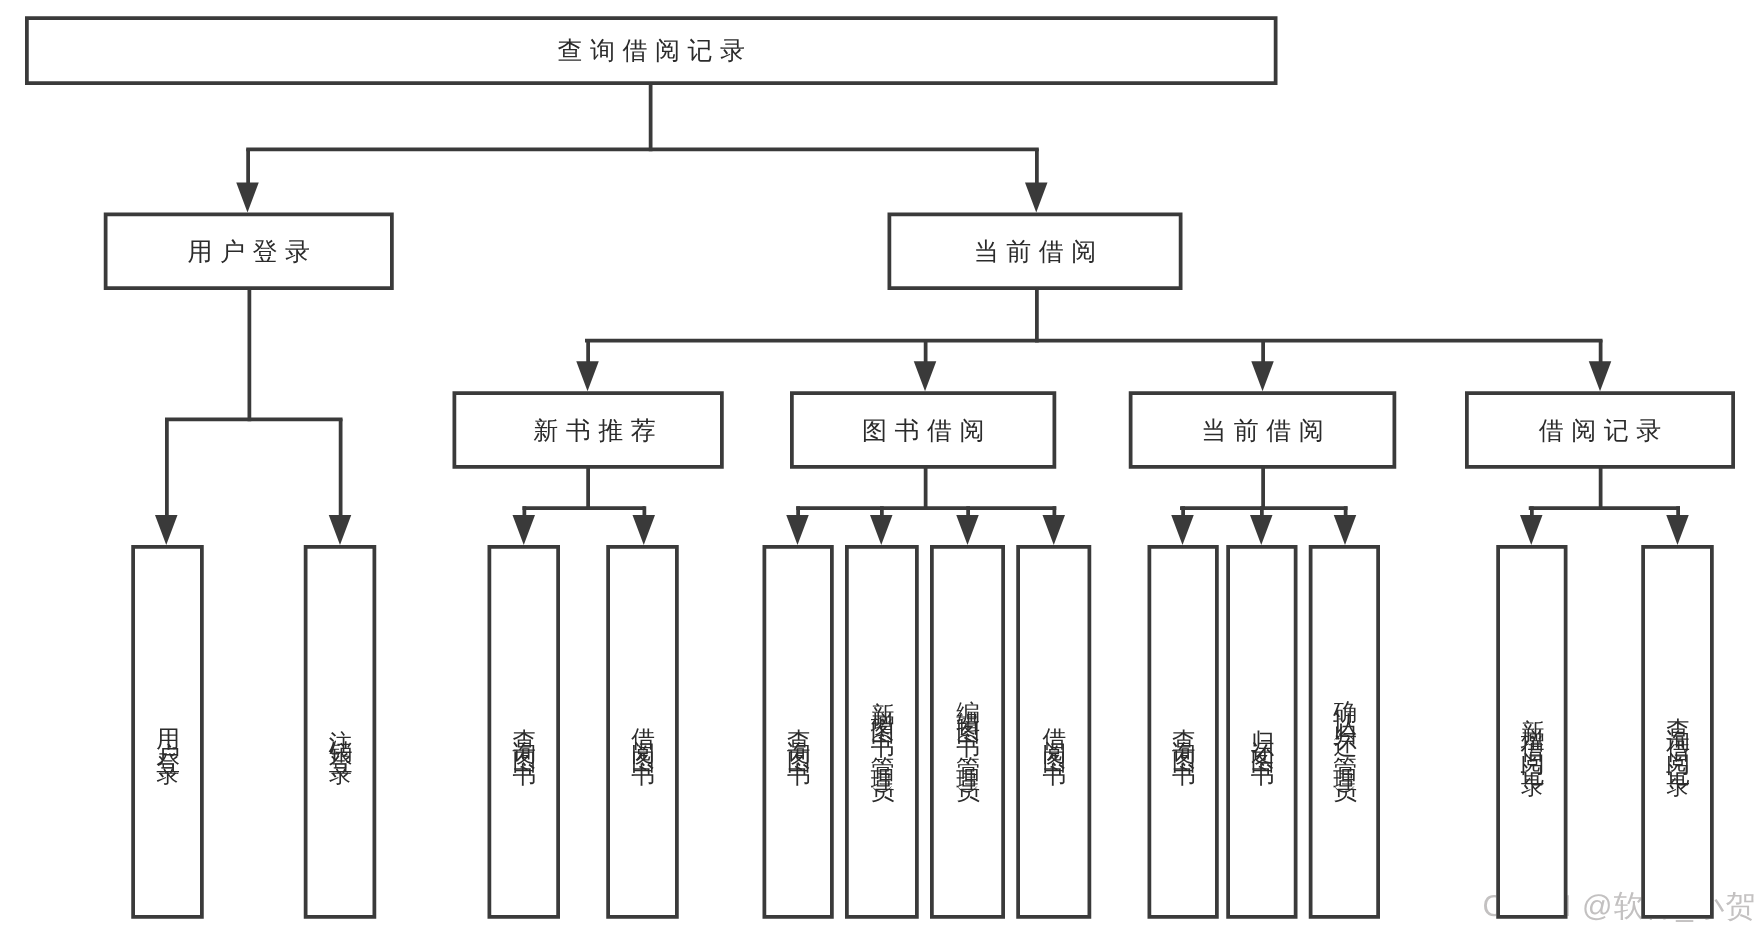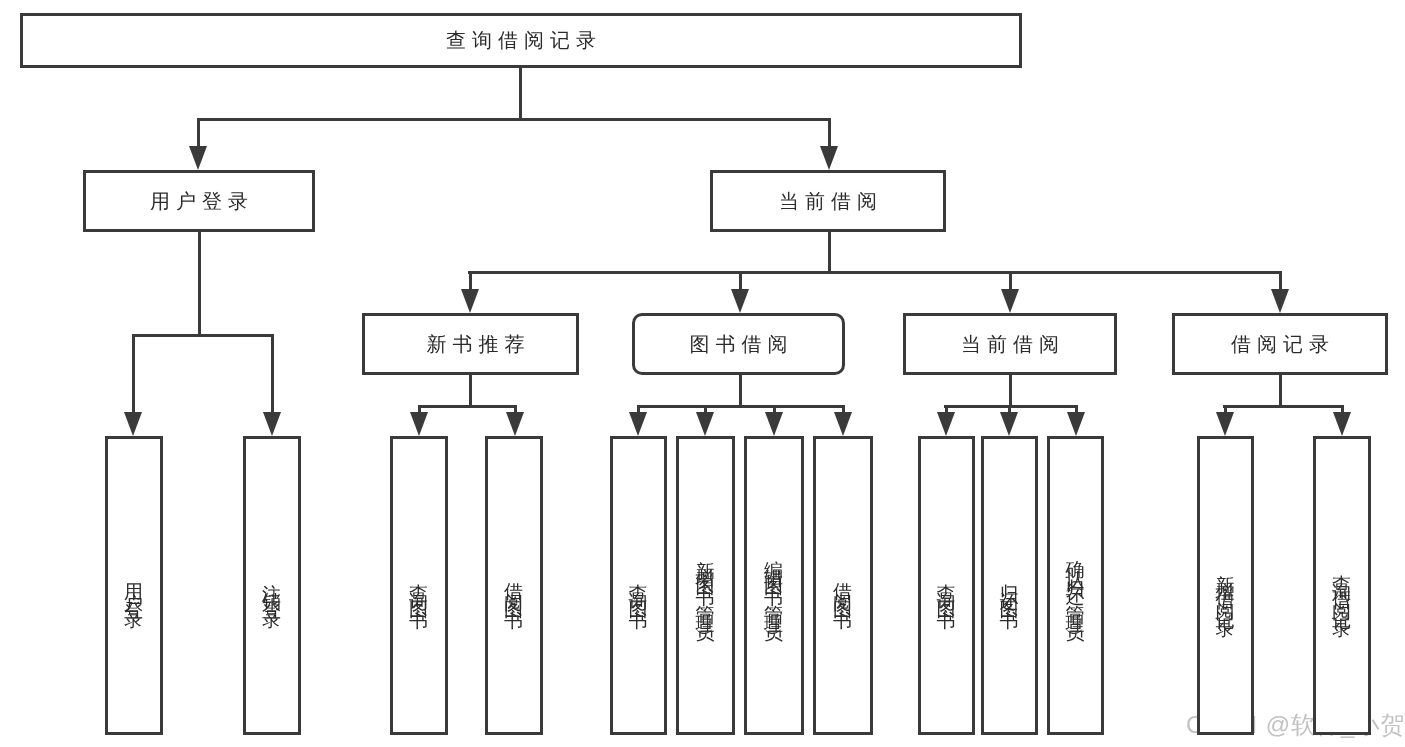--- a/index.html
+++ b/index.html
@@ -69,21 +69,21 @@
     </div>
     <div class="box" style="left: 83px; top: 170px; width: 232px; height: 62px;">
       <span>用户登录</span>
     </div>
     <div class="box" style="left: 710px; top: 170px; width: 236px; height: 62px;">
       <span>当前借阅</span>
     </div>
     <div class="box" style="left: 362px; top: 313px; width: 217px; height: 62px; padding-left: 10px;">
       <span>新书推荐</span>
     </div>
-    <div class="box" style="left: 632px; top: 313px; width: 213px; height: 62px; border-radius: 10px;">
+    <div class="box" style="left: 632px; top: 313px; width: 213px; height: 62px;">
       <span>图书借阅</span>
     </div>
     <div class="box" style="left: 903px; top: 313px; width: 214px; height: 62px;">
       <span>当前借阅</span>
     </div>
     <div class="box" style="left: 1172px; top: 313px; width: 216px; height: 62px;">
       <span>借阅记录</span>
     </div>
     <div class="vbox" style="left: 105px; top: 436px; width: 58px; height: 299px;">
       <span>用户登录</span>

